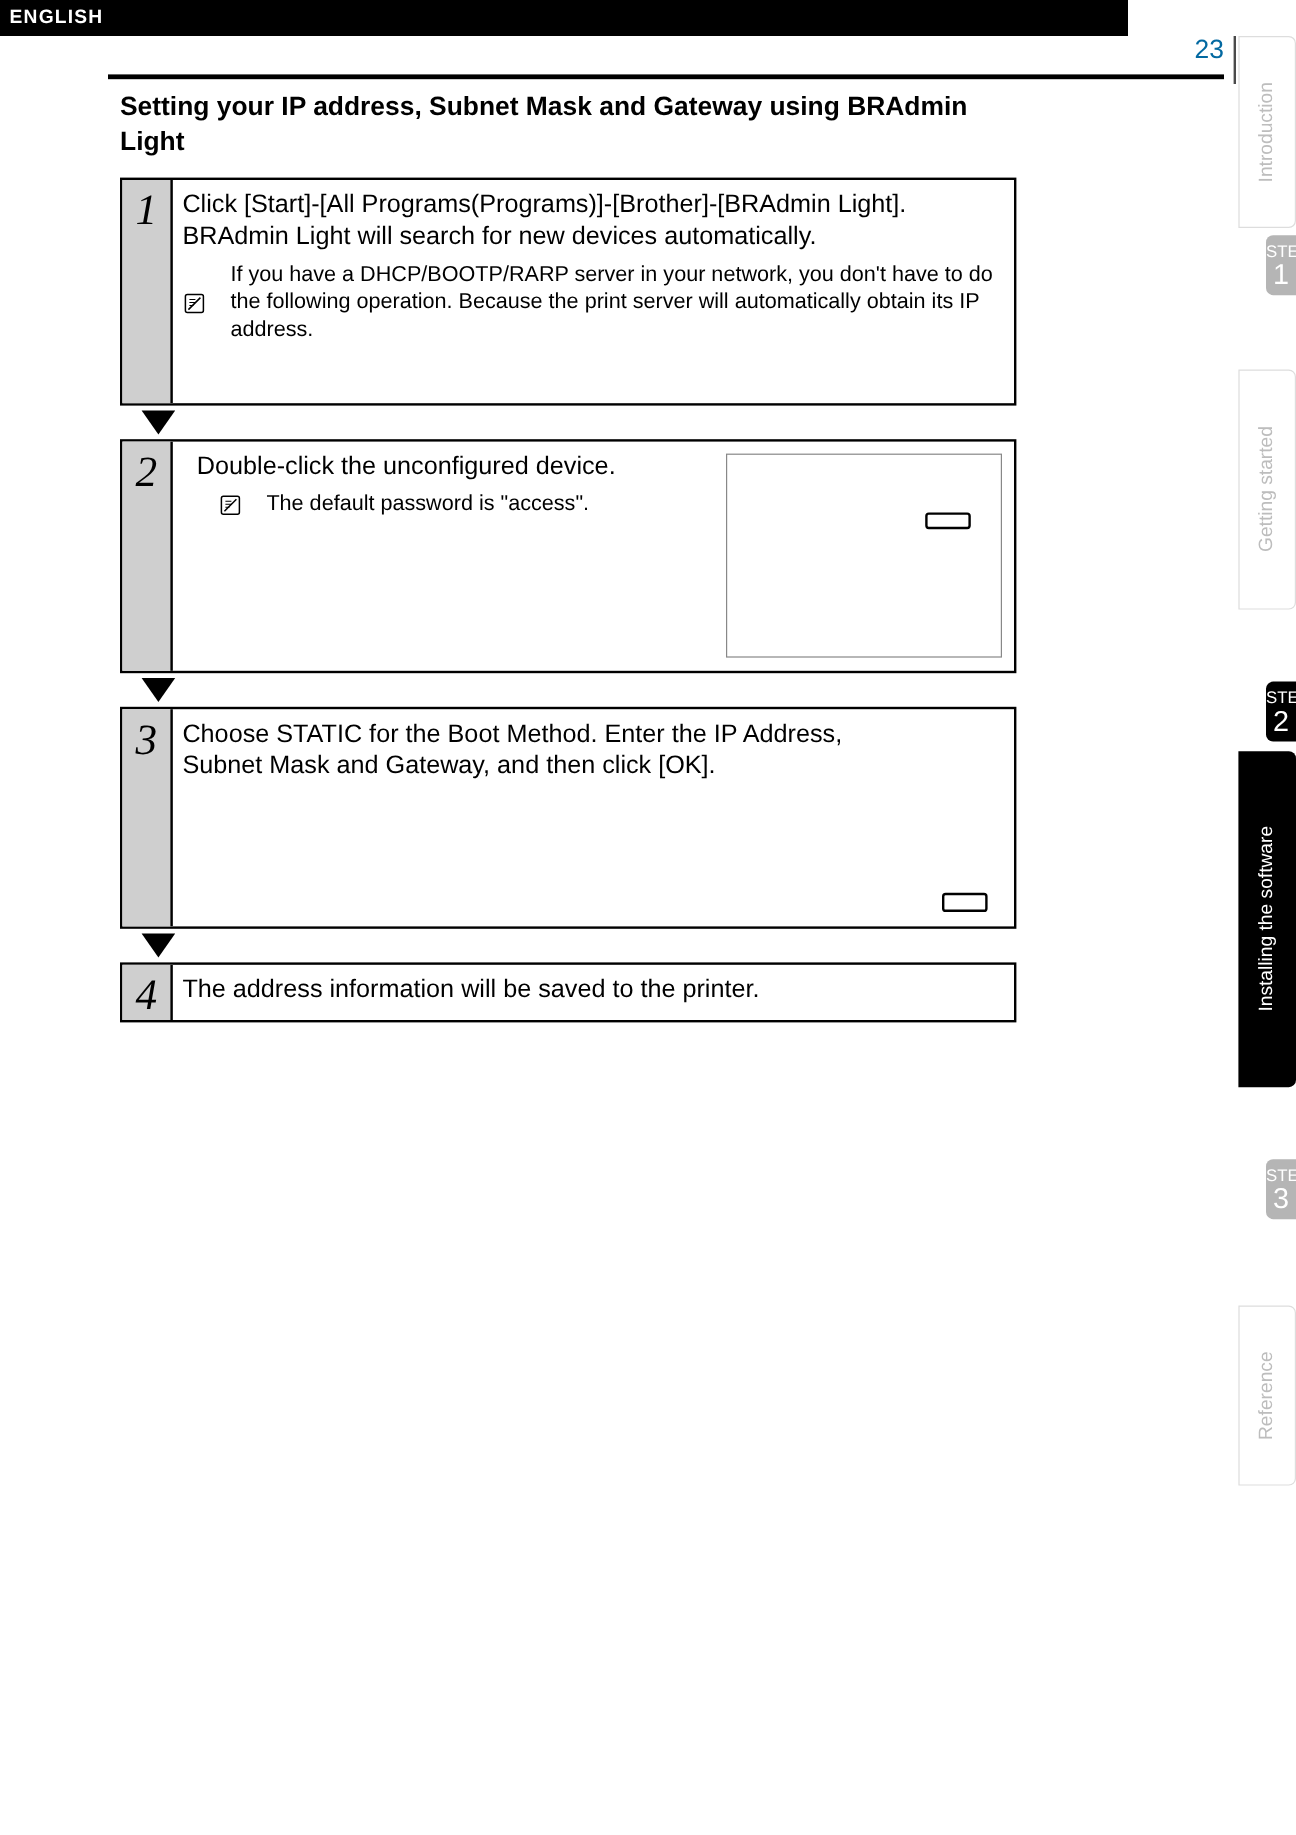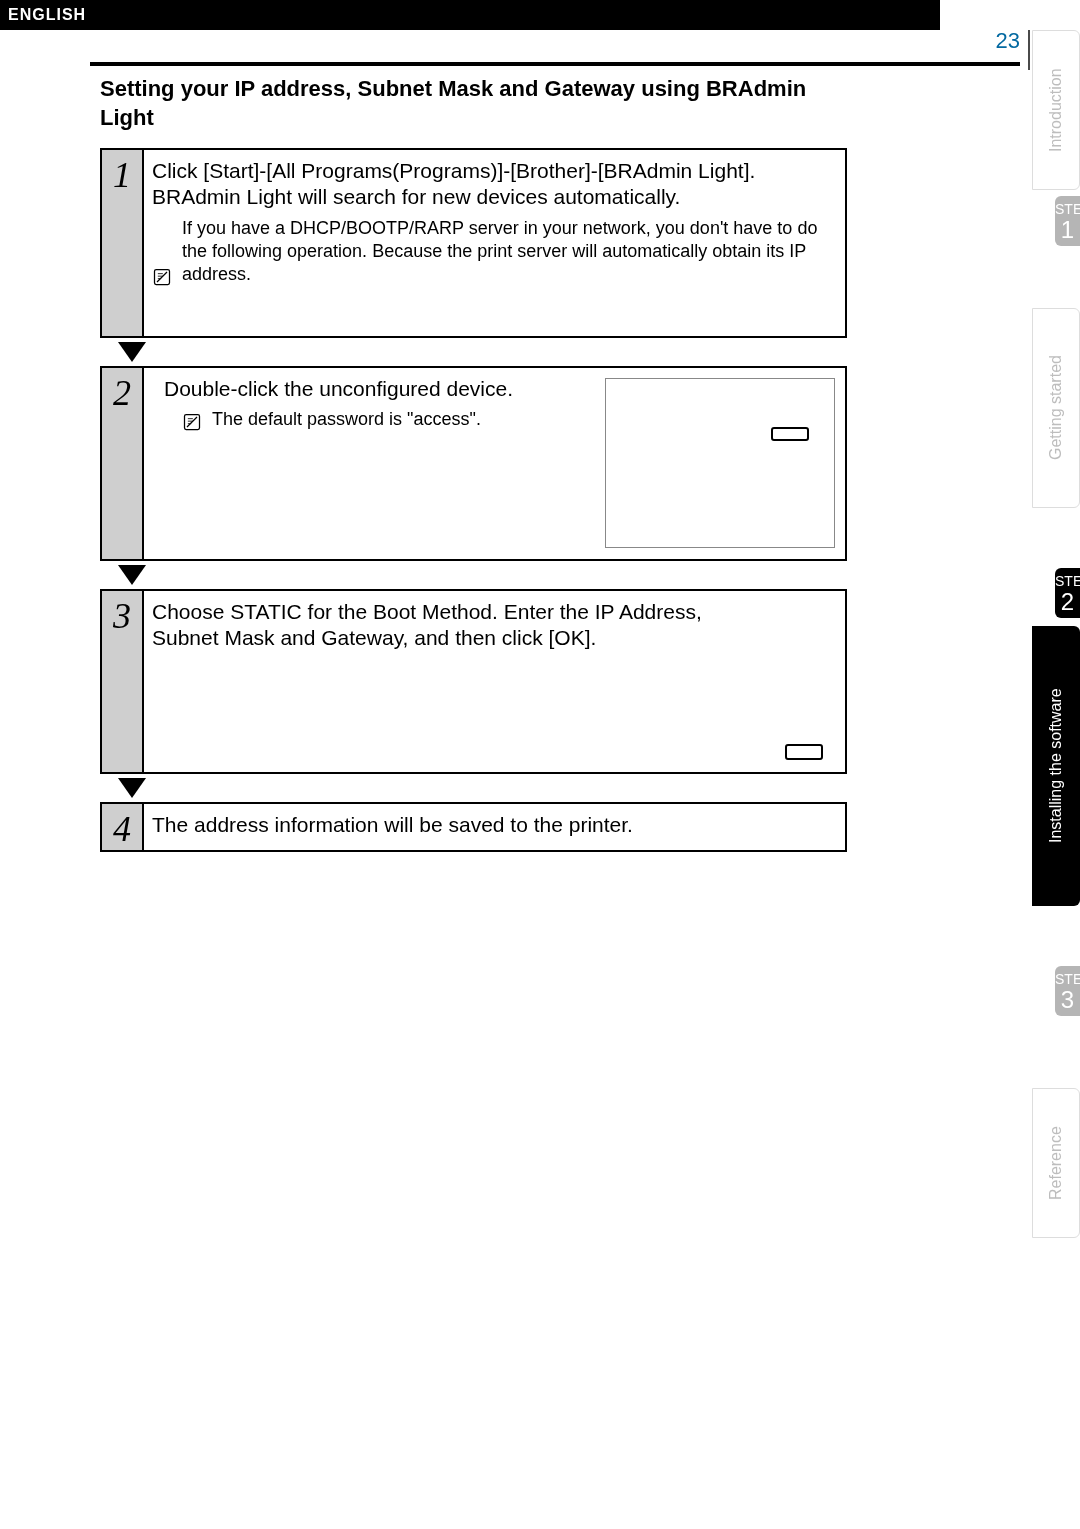--- a/index.html
+++ b/index.html
@@ -79,23 +79,23 @@
       flex: 1;
       padding: 8px 10px 12px 8px;
       position: relative;
     }
     .step-text {
       font-size: 21px;
       line-height: 1.25;
     }
     .note-row {
       display: flex;
-      align-items: flex-end;
+      align-items: center;
       margin-top: 6px;
-      gap: 10px;
+      gap: 20px;
     }
     .note-icon {
       width: 20px;
       height: 20px;
       flex-shrink: 0;
       margin-top: 2px;
     }
     .note-text {
       font-size: 18px;
       line-height: 1.3;

